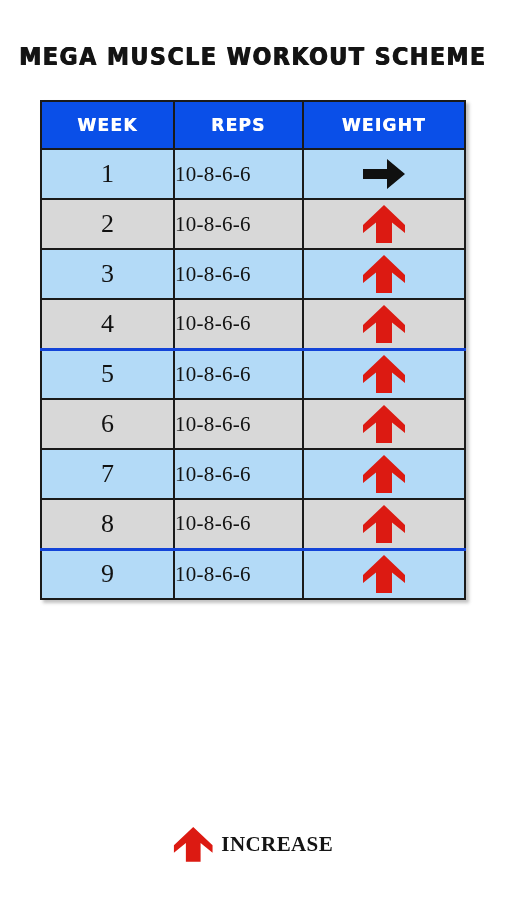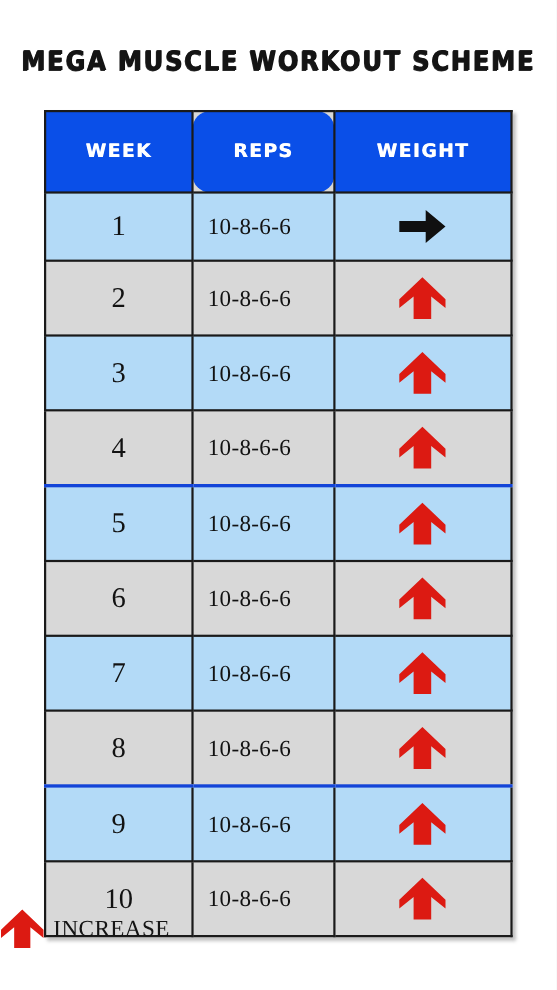--- a/index.html
+++ b/index.html
@@ -36,36 +36,36 @@
     position: absolute;
     left: 40px;
     top: 100px;
     width: 426px;
     border-collapse: collapse;
     box-shadow: 3px 3px 3px rgba(120,120,120,0.45);
     background: #d8d8d8;
   }
   #scheme-table td, #scheme-table th {
     border: 2px solid #1a1a1a;
-    padding: 13px;
+    padding: 0;
     margin: 0;
   }
   #scheme-table thead th {
     background: #0a4fe8;
     color: #ffffff;
     height: 46px;
     font-family: "DejaVu Sans", sans-serif;
     font-weight: bold;
     font-size: 17px;
     letter-spacing: 1.3px;
     transform: none;
     text-shadow: 0.5px 0 0 #ffffff;
   }
   .col-week   { width: 140px; }
-  .col-reps   { width: 136px; border-radius: 16px; }
+  .col-reps   { width: 136px; }
   .col-weight { width: 170px; }
 
   #scheme-table tbody tr { height: 50px; }
   #scheme-table tbody tr.row-blue td { background: #b3daf7; }
   #scheme-table tbody tr.row-gray td { background: #d8d8d8; }
 
   
   #scheme-table tbody tr.block-start td {
     border-top: 3px solid #1344d8;
   }
@@ -92,23 +92,24 @@
     vertical-align: middle;
   }
 
   
   #legend {
     position: absolute;
     left: 0;
     top: 826px;
     width: 506px;
     display: flex;
-    justify-content: flex-start;
+    justify-content: center;
     align-items: center;
     gap: 54px;
+    font-weight: bold;
   }
   .legend-item {
     display: flex;
     align-items: center;
     gap: 8px;
   }
   .legend-label {
     font-family: "Liberation Serif", serif;
     font-size: 21px;
     color: #141414;
@@ -186,27 +187,20 @@
               <path d="M22 1 L43 21 L43 29 L30 18.5 L30 39 L14 39 L14 18.5 L1 29 L1 21 Z" fill="#dc1a12"></path>
             </svg></span></td>
       </tr>
       <tr class="row-blue block-start">
         <td class="cell-week">9</td>
         <td class="cell-reps">10-8-6-6</td>
         <td class="cell-weight"><span class="arrow-wrap"><svg width="44" height="40" viewBox="0 0 44 40" xmlns="http://www.w3.org/2000/svg">
               <path d="M22 1 L43 21 L43 29 L30 18.5 L30 39 L14 39 L14 18.5 L1 29 L1 21 Z" fill="#dc1a12"></path>
             </svg></span></td>
       </tr>
-      <tr class="row-gray">
-        <td class="cell-week">10</td>
-        <td class="cell-reps">10-8-6-6</td>
-        <td class="cell-weight"><span class="arrow-wrap"><svg width="44" height="40" viewBox="0 0 44 40" xmlns="http://www.w3.org/2000/svg">
-              <path d="M22 1 L43 21 L43 29 L30 18.5 L30 39 L14 39 L14 18.5 L1 29 L1 21 Z" fill="#dc1a12"></path>
-            </svg></span></td>
-      </tr>
     </tbody>
 </table>
 
 <div id="legend">
     <div class="legend-item">
       <span class="arrow-wrap"><svg width="40.480000000000004" height="36.800000000000004" viewBox="0 0 44 40" xmlns="http://www.w3.org/2000/svg">
           <path d="M22 1 L43 21 L43 29 L30 18.5 L30 39 L14 39 L14 18.5 L1 29 L1 21 Z" fill="#dc1a12"></path>
         </svg></span>
       <span class="legend-label small-caps">INCREASE</span>
     </div>

